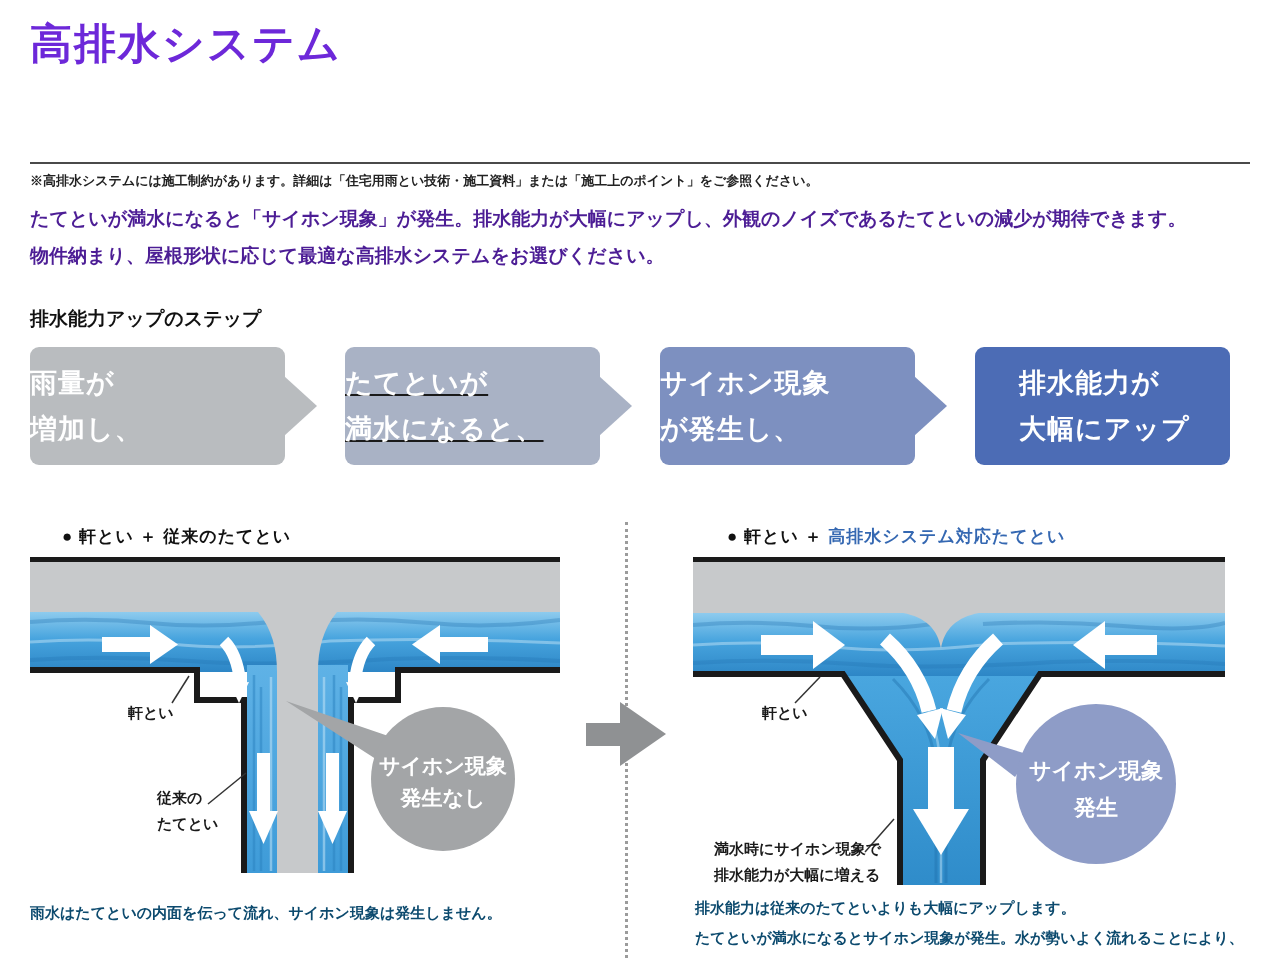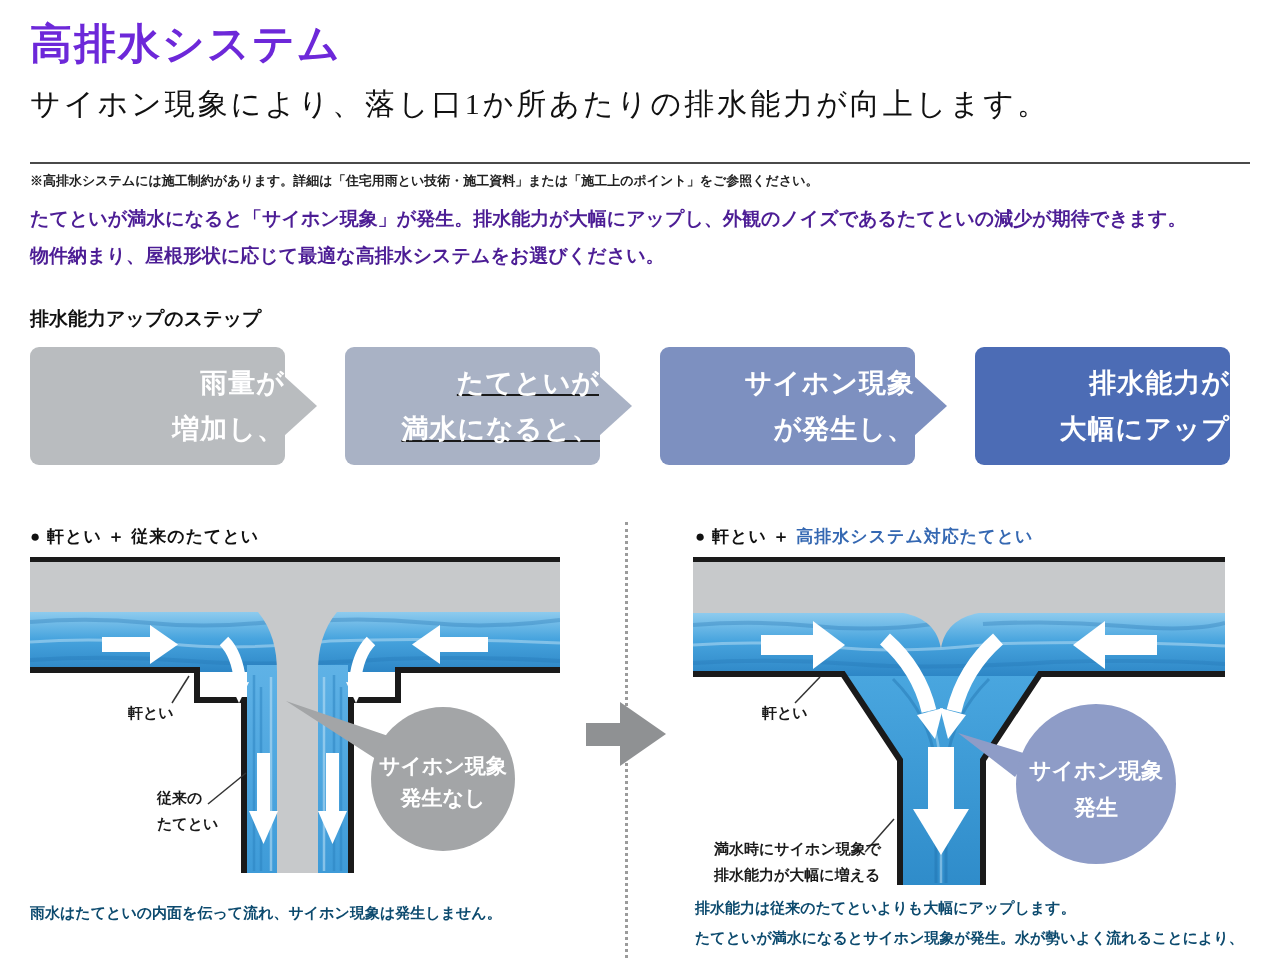--- a/index.html
+++ b/index.html
@@ -12,43 +12,42 @@
   .page-title { left:30px; top:16px; font-size:42px; font-weight:800; letter-spacing:2px; color:#6d28d9; }
   .page-subtitle { left:30px; top:84px; font-size:30px; font-weight:500; letter-spacing:3px;
                    font-family:"Liberation Serif","DejaVu Serif",serif; color:#111; }
   .rule { left:30px; top:162px; width:1220px; height:0; border-top:2px solid #4a4a4a; }
   .note { left:30px; top:172px; font-size:13px; font-weight:700; color:#222;font-family:Liberation Mono, monospace; }
   .intro { left:30px; top:200px; width:1230px; font-size:19px; font-weight:700; line-height:37px; color:#4c1d95; }
 
   .steps-heading { left:30px; top:306px; font-size:19px; font-weight:700; color:#111; }
 
   .step-box { top:347px; width:255px; height:118px; border-radius:9px; background:var(--c);
-              display:flex; flex-direction:column; justify-content:center; align-items:flex-end; }
+              display:flex; flex-direction:column; justify-content:center; align-items:flex-start; }
   .step-box .ln { color:#fff; font-size:27px; font-weight:700; line-height:46px; letter-spacing:1px; text-align:center; }
   .step-tip { top:376px; width:0; height:0; border-top:30px solid transparent; border-bottom:30px solid transparent;
               border-left:33px solid var(--c); }
 
-  .diag-header { top:525px; font-size:17px; font-weight:700; color:#111; letter-spacing:1px; }
+  .diag-header { top:525px; font-size:17px; font-weight:700; color:#111; letter-spacing:1px;margin-left:32px; }
   .hl { color:var(--c); }
 
   .divider { left:625px; top:522px; height:436px; width:0; border-left:3px dotted #9b9b9b; }
 
   .caption { font-size:15px; font-weight:700; color:#0c4a6e; line-height:30px; }
 
   svg text { font-family:"Liberation Sans","DejaVu Sans",sans-serif; }
   .svg-label { font-size:15px; font-weight:600; fill:#1a1a1a; }
   .bubble-text { fill:#ffffff; font-weight:700; text-anchor:middle; }
 </style>
 </head>
 <body>
 
 <div id="canvas">
 
   <h1 class="abs page-title">高排水システム</h1>
-  <div class="abs page-subtitle">サイホン現象により、落し口1か所あたりの排水能力が向上します。</div>
   <div class="abs rule"></div>
   <div class="abs note">※高排水システムには施工制約があります。詳細は「住宅用雨とい技術・施工資料」または「施工上のポイント」をご参照ください。</div>
   <div class="abs intro">
     <div>たてといが満水になると「サイホン現象」が発生。排水能力が大幅にアップし、外観のノイズであるたてといの減少が期待できます。</div>
     <div>物件納まり、屋根形状に応じて最適な高排水システムをお選びください。</div>
   </div>
 
   <div class="abs steps-heading">排水能力アップのステップ</div>
 
   <div class="abs step-box" style="left: 30px; --c: #b9bcbf;">

